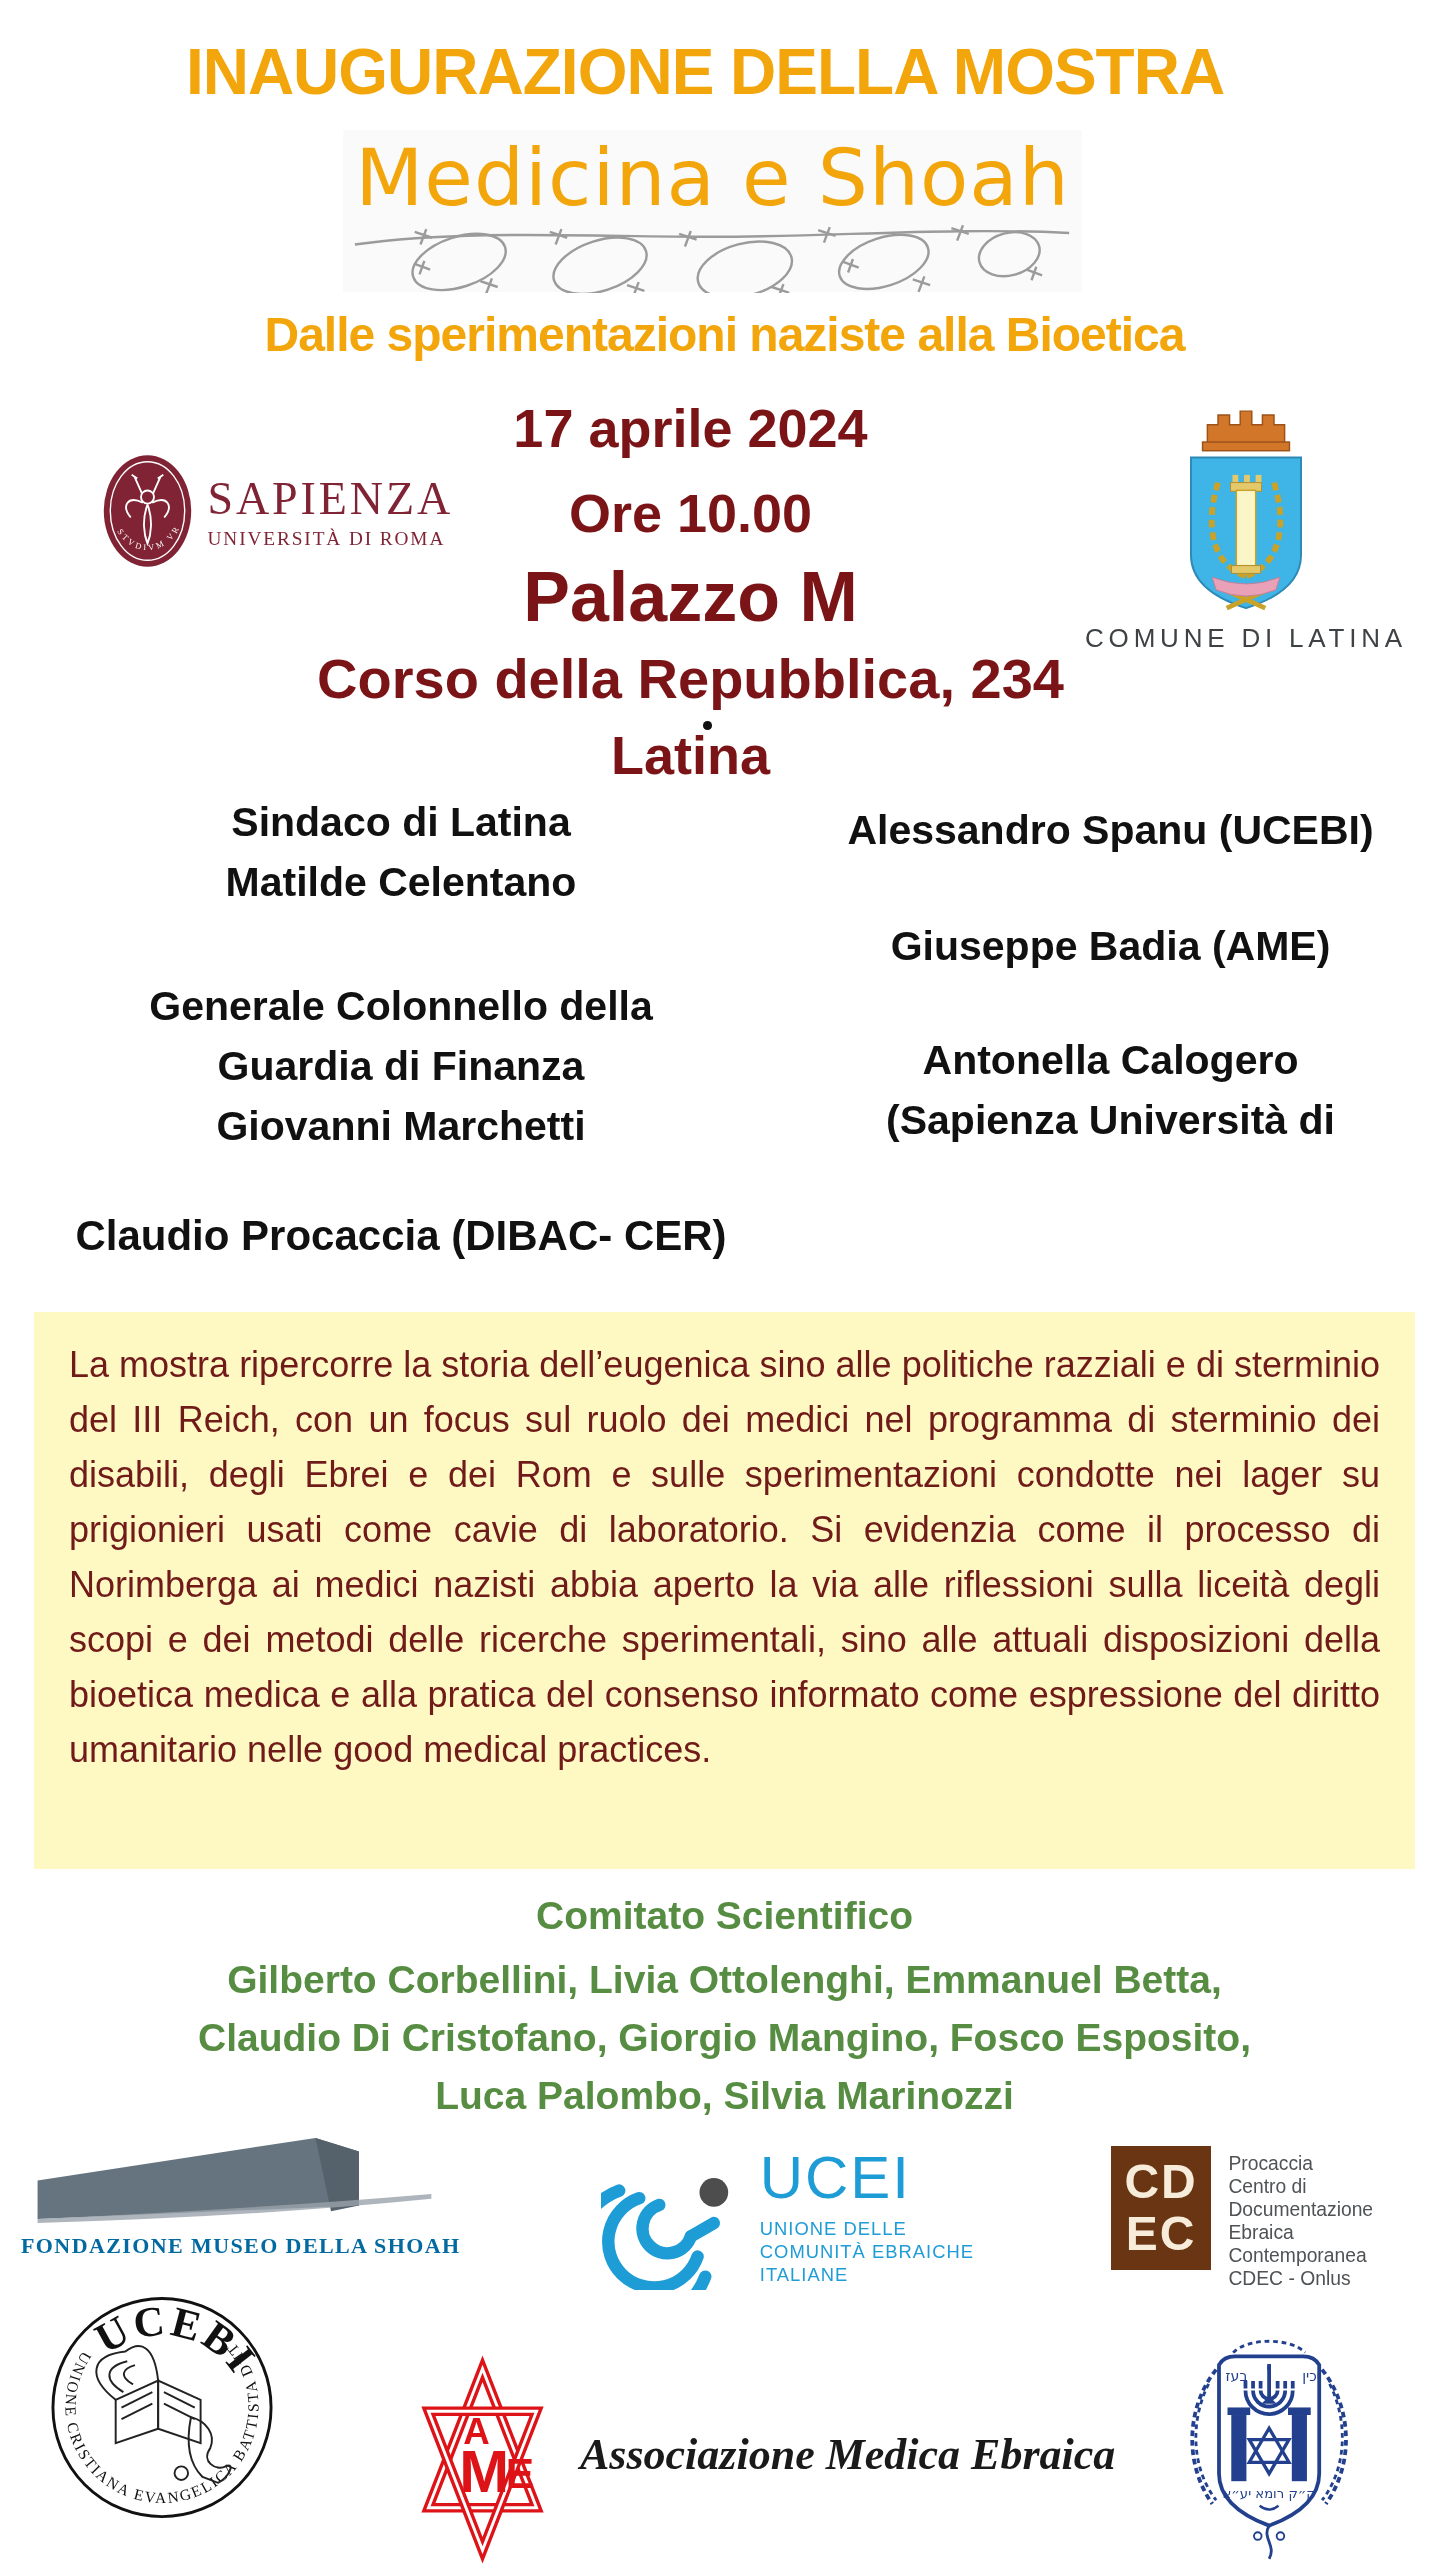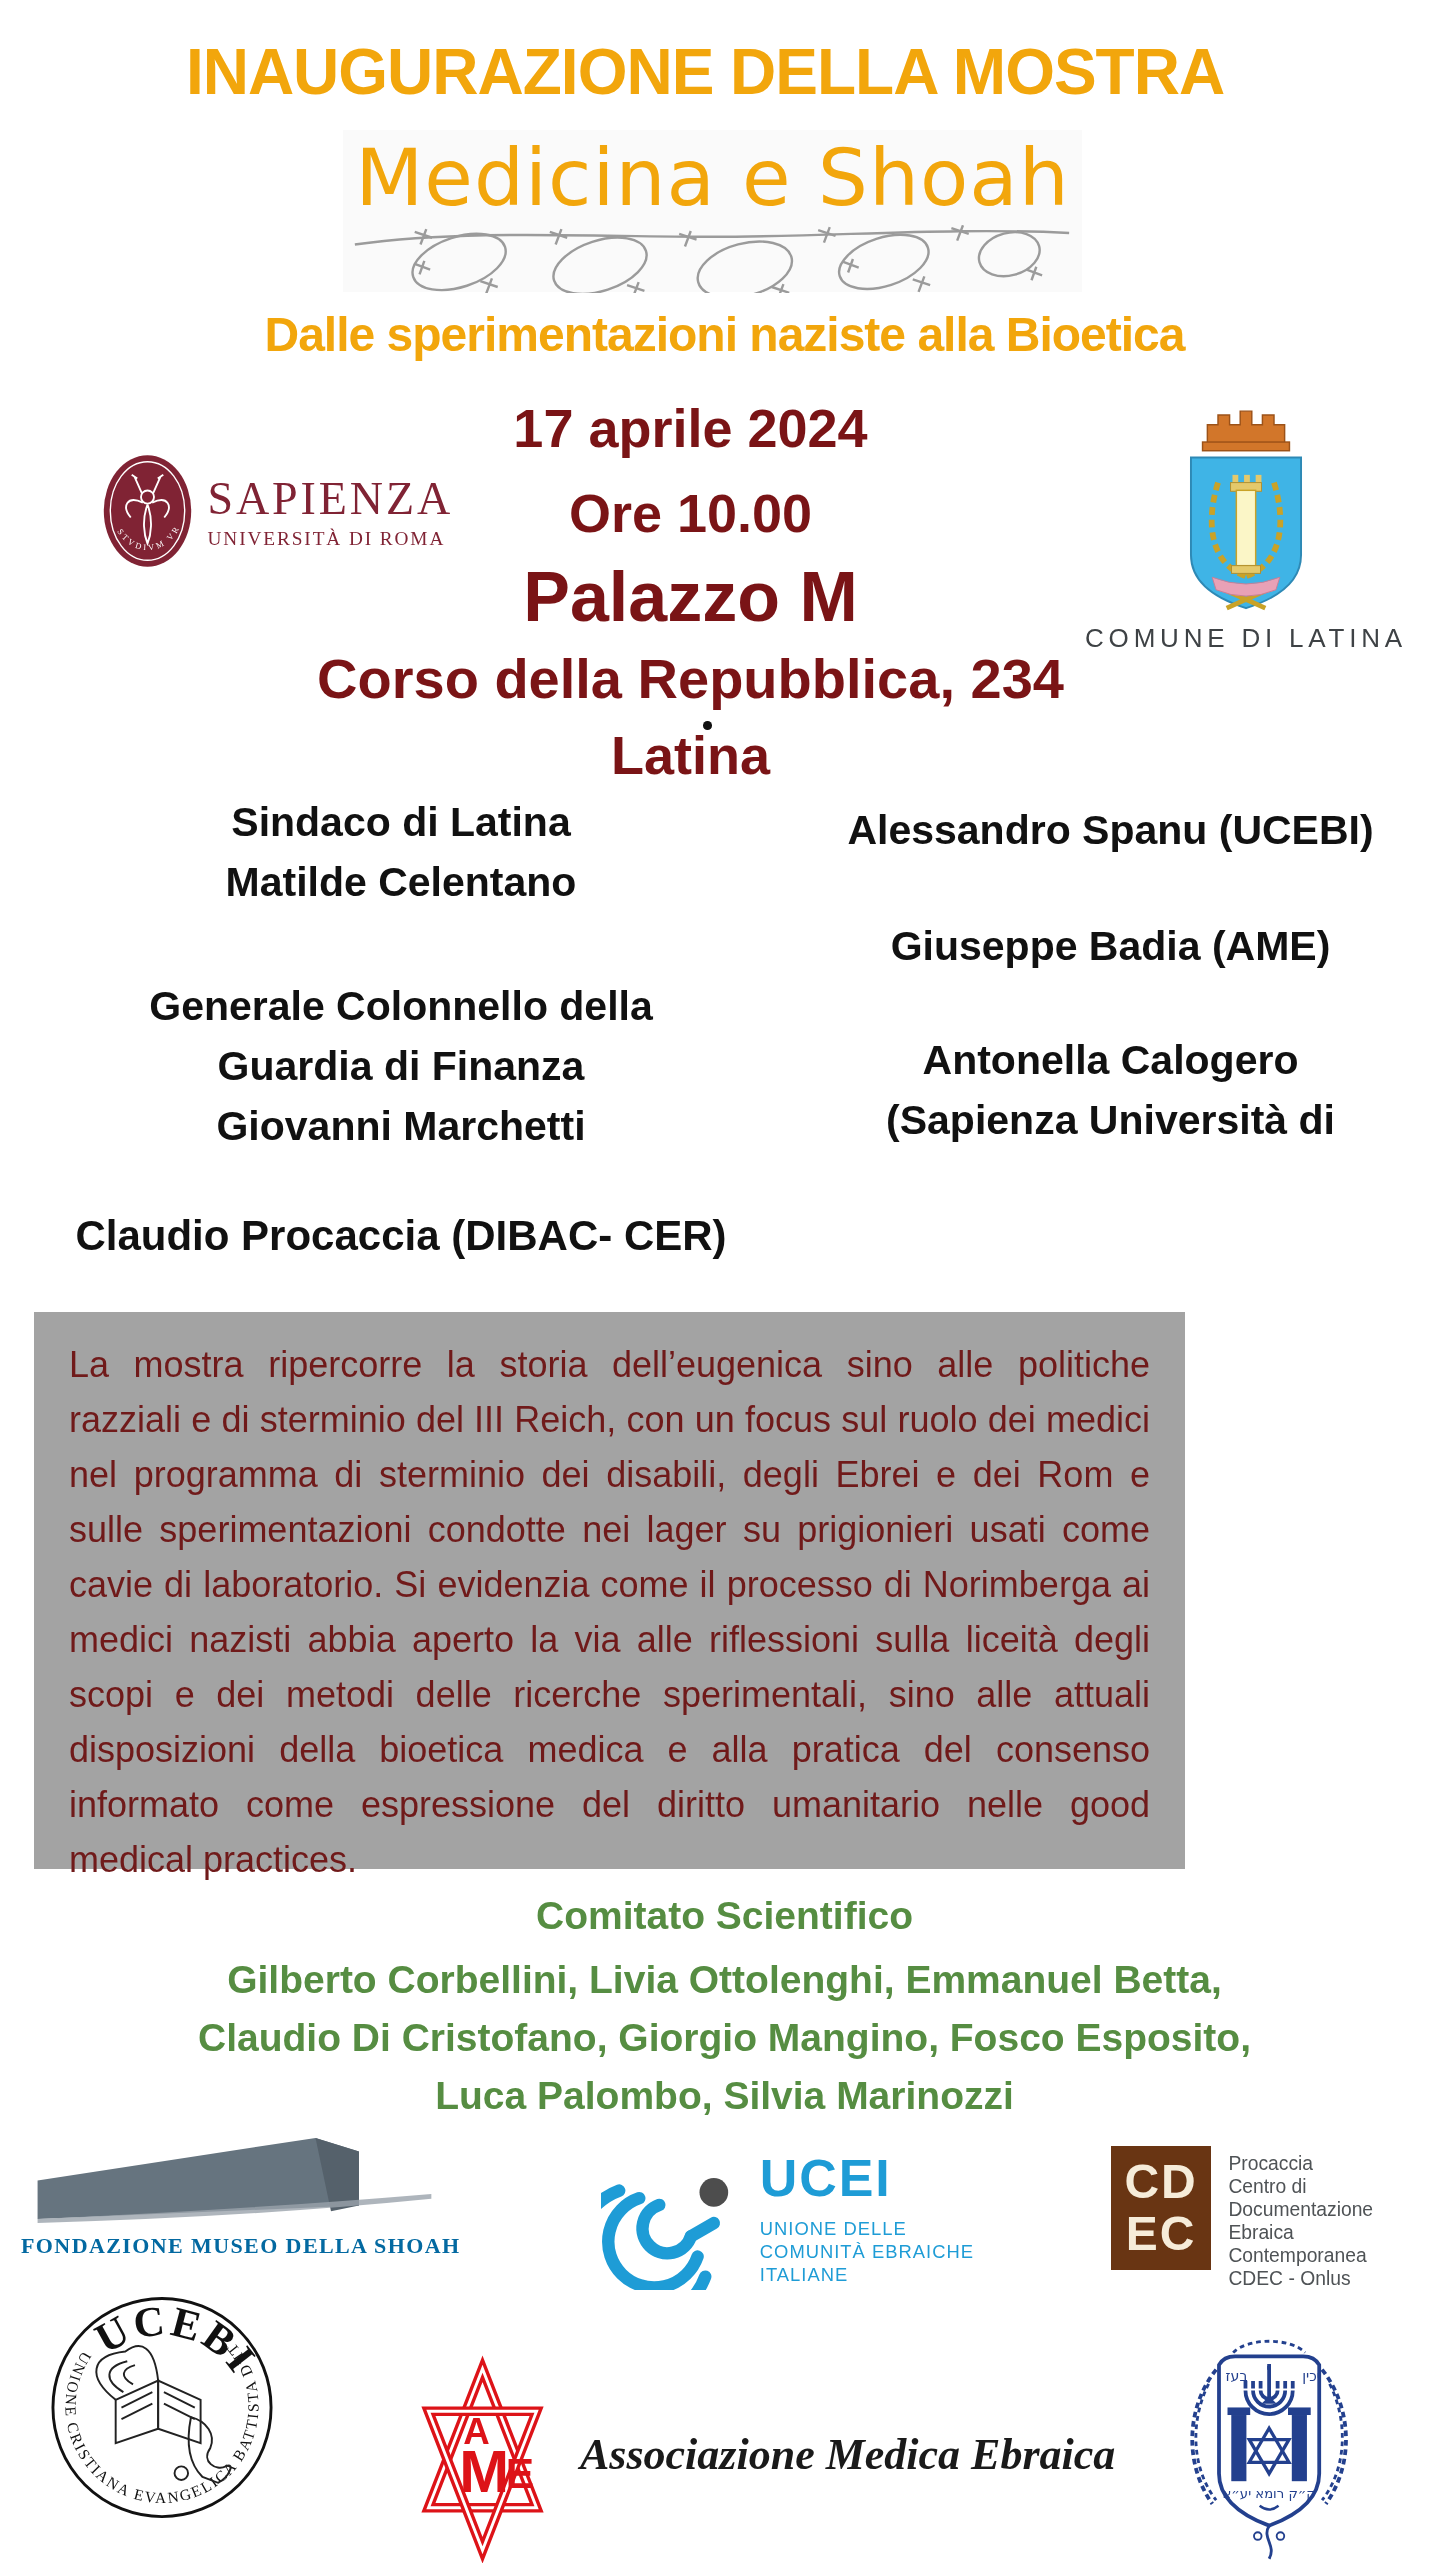--- a/index.html
+++ b/index.html
@@ -34,35 +34,35 @@
   .latina-caption{margin-top:5.8px;font-size:26px;letter-spacing:4.8px;color:#3E4245;}
 
   .speakers{position:absolute;color:#111;font-weight:700;text-align:center;}
   .speakers .line{font-size:41px;line-height:60px;}
   .speakers .line-big{font-size:42px;line-height:60px;}
   .sp-left{top:792px;left:39px;width:724px;}
   .sp-right{top:800px;left:782px;width:657px;}
   .sp-left .blk2{margin-top:64px;} .sp-left .blk3{margin-top:50px;}
   .sp-right .blk2{margin-top:56px;} .sp-right .blk3{margin-top:54px;}
 
-  .desc-box{position:absolute;top:1312px;left:34px;width:1151px;height:557px;background:#a3a3a3;box-sizing:border-box;
+  .desc-box{position:absolute;top:1312px;left:34px;width:1381px;height:557px;background:#fef9c3;box-sizing:border-box;
             padding:25px 35px;}
   .desc-box p{margin:0;color:#701A1A;font-size:36px;line-height:55px;text-align:justify;}
 
   .committee{position:absolute;top:1889px;left:0;width:1449px;text-align:center;color:#568D42;font-weight:700;}
   .com-heading{font-size:39px;line-height:54px;margin-bottom:7.7px;}
   .com-line{font-size:39px;line-height:58px;}
 
   .museo{position:absolute;top:2130px;left:21px;width:425px;text-align:center;}
   .museo-caption{margin-top:1.9px;font-family:"Liberation Serif",serif;font-weight:700;font-size:22px;
                  letter-spacing:1.4px;color:#0369a1;white-space:nowrap;}
 
   .ucei{position:absolute;top:2137px;left:601px;display:flex;align-items:flex-end;gap:5.8px;}
   .ucei-right{padding-bottom:3.9px;}
-  .ucei-acronym{color:#1E9CD6;font-weight:700;font-size:52px;letter-spacing:1.9px;line-height:58px;}
+  .ucei-acronym{color:#1E9CD6;font-weight:400;font-size:60px;letter-spacing:1.9px;line-height:58px;}
   .ucei-caption{margin-top:9.7px;color:#1E9CD6;font-size:18.4px;line-height:23px;letter-spacing:1px;}
 
   .cdec{position:absolute;top:2146px;left:1111px;display:flex;gap:17.4px;}
   .cdec-square{width:100px;height:124px;background:#693513;color:#F6ECD9;font-weight:700;font-size:48px;
                letter-spacing:1.9px;display:flex;flex-direction:column;justify-content:center;align-items:center;line-height:52px;}
   .cdec-caption{color:#4F5356;font-size:19.3px;line-height:23px;padding-top:5.8px;}
 
   .ucebi{position:absolute;top:2284px;left:46px;}
   .ame{position:absolute;top:2355px;left:413px;}
   .ame-caption{position:absolute;top:2429px;left:580px;font-family:"Liberation Serif",serif;

